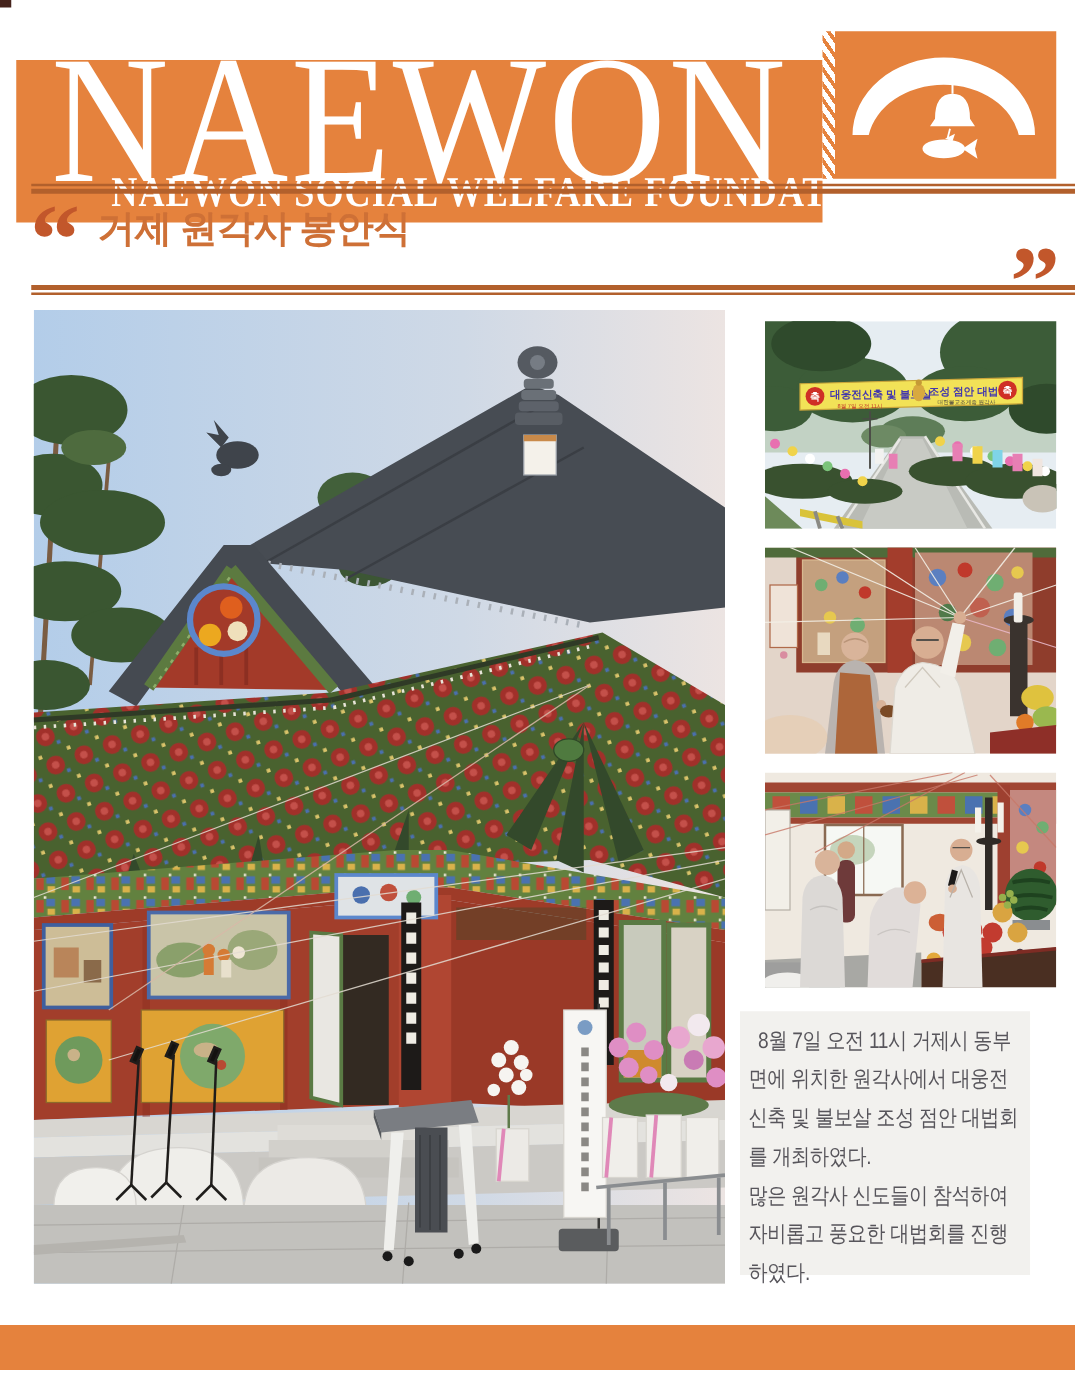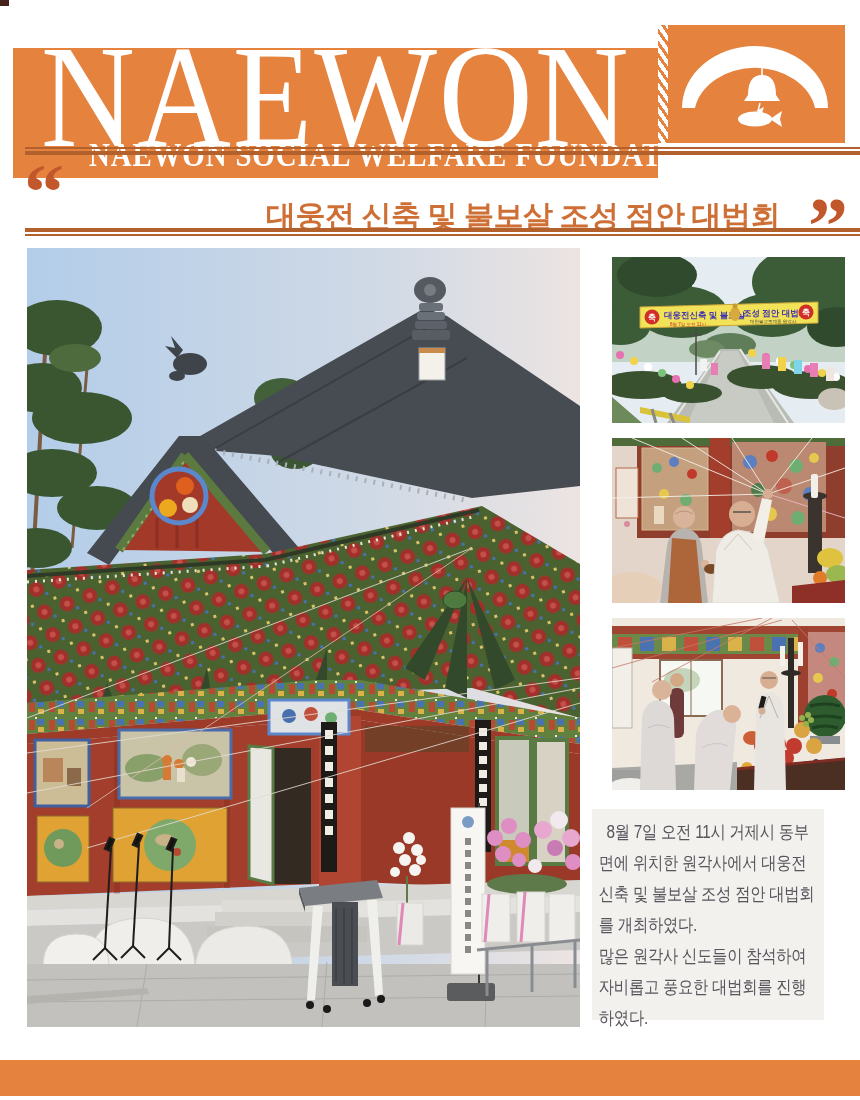--- a/index.html
+++ b/index.html
@@ -63,21 +63,21 @@
         <path d="M102 94 L114 86 L112 94 L114 102 Z" fill="#fff"></path>
         <path d="M88 86 L96 82 L94 88 Z" fill="#fff"></path>
       </g>
     </svg>
   </div>
 
   <div class="abs rule" id="rt1"></div>
   <div class="abs rule" id="rt2"></div>
 
   <div class="abs qmark" id="q-open">“</div>
-  <div class="abs qline" id="q2">대웅전 신축 및 불보살 조성 점안 대법회</div>
+  <div class="abs qline" id="q1">거제 원각사 봉안식</div>
   <div class="abs qmark" id="q-close">”</div>
 
   <div class="abs rule" id="rb1"></div>
   <div class="abs rule" id="rb2"></div>
 
   <div class="abs" style="left:27px;top:248px;width:553px;height:779px;">
   <svg class="photo" width="553" height="779" viewBox="0 0 553 779">
     <defs>
       <linearGradient id="skyG" x1="0" y1="0" x2="1" y2="0">
         <stop offset="0" stop-color="#b3cde9"></stop>

